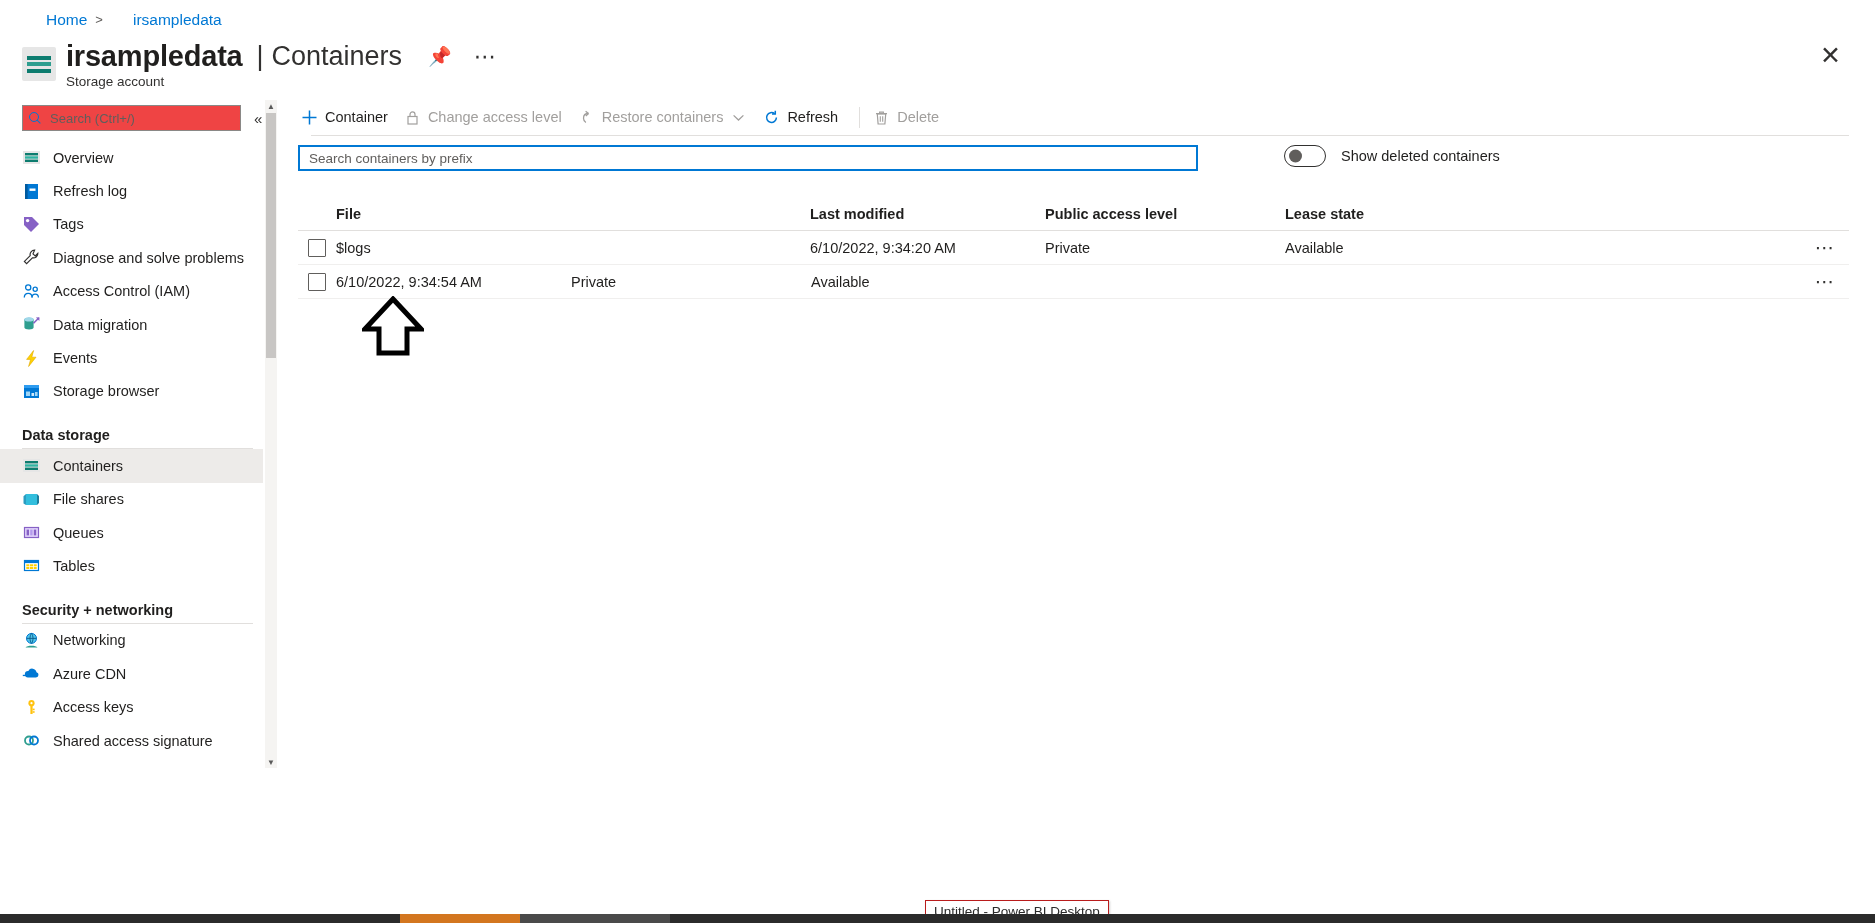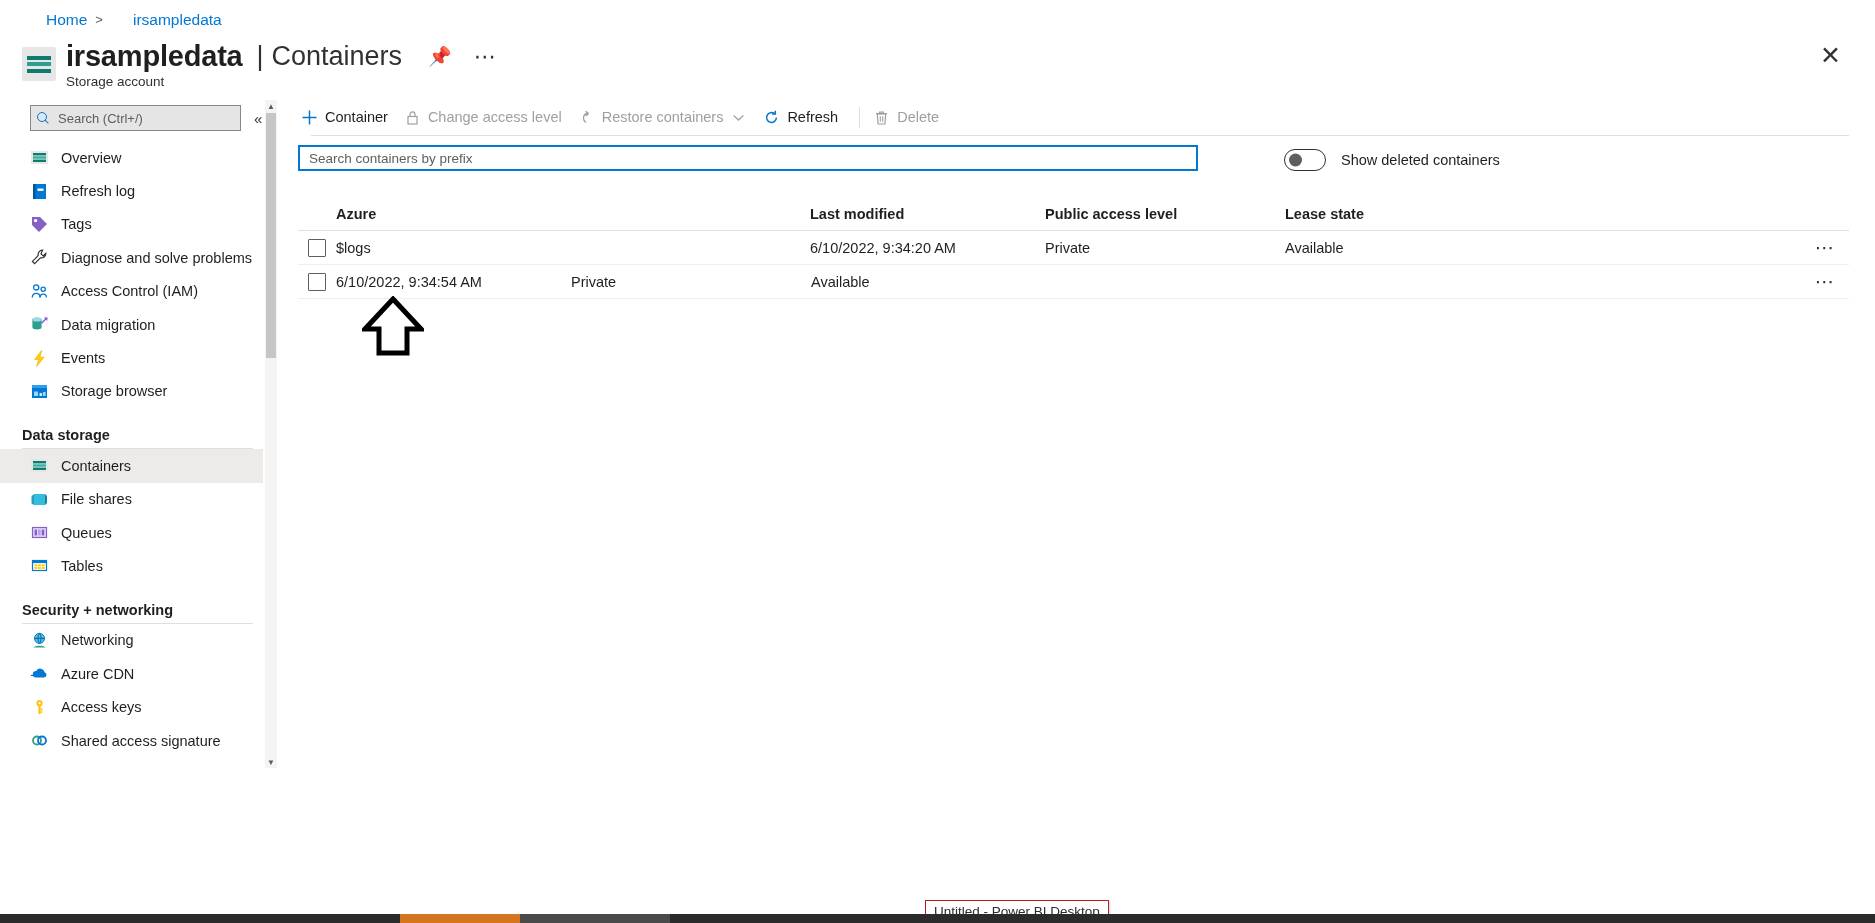--- a/index.html
+++ b/index.html
@@ -53,22 +53,22 @@
     font-family: inherit;
   }
 
   
   .leftnav {
     position: absolute; left: 0; top: 100px; width: 263px; height: 668px;
     background: #fff; overflow: hidden;
   }
   .nav-search-wrap { padding: 5px 22px 0 22px; display: flex; align-items: center; gap: 8px; }
   .nav-search {
-    flex: 1; height: 26px; border: 1px solid #8a8886; background: #e5e5e5;
-    display: flex; align-items: center; padding: 0 6px; gap: 7px; margin-left: 8px;
+    flex: 1; height: 26px; border: 1px solid #8a8886; background: #ef4444;
+    display: flex; align-items: center; padding: 0 6px; gap: 7px;
   }
   .nav-search .mag { width: 12px; height: 12px; position: relative; flex: 0 0 auto; }
   .nav-search .mag::before {
     content: ""; position: absolute; width: 8px; height: 8px;
     border: 1.3px solid #0078d4; border-radius: 50%; left: 0; top: 0;
   }
   .nav-search .mag::after {
     content: ""; position: absolute; width: 5px; height: 1.3px; background: #0078d4;
     transform: rotate(45deg); left: 7px; top: 9px;
   }
@@ -79,21 +79,21 @@
   .nav-search input::placeholder { color: #605e5c; }
   .collapse-btn {
     position: absolute; left: 252px; top: 8px;
     font-size: 15px; color: #323130; background: none; border: none;
     cursor: pointer; padding: 2px; font-family: inherit;
   }
 
   .nav-list { margin-top: 10px; }
   .nav-item {
     height: 33.4px; display: flex; align-items: center; gap: 12px;
-    padding-left: 30px; padding-right: 10px; cursor: pointer;
+    padding-left: 22px; padding-right: 10px; cursor: pointer;
     font-size: 14.5px; color: #201f1e;
   }
   .nav-item.selected { background: #edebe9; }
   .nav-group {
     font-size: 14.5px; font-weight: bold; color: #201f1e;
     padding-left: 22px; margin-top: 19px; margin-bottom: 5px;
   }
   .nav-rule { height: 1px; background: #e1dfdd; margin: 0 10px 0 22px; }
   .nav-ico { width: 19px; height: 19px; flex: 0 0 19px; position: relative; }
 
@@ -124,21 +124,21 @@
     font-family: "Liberation Sans", sans-serif; white-space: nowrap;
   }
   .cmd.disabled { color: #a19f9d; cursor: default; }
   .cmd-ico { width: 17px; height: 17px; position: relative; flex: 0 0 17px; }
   .cmd-sep { width: 1px; height: 21px; background: #e1dfdd; margin: 0 9px; }
   .cmdbar-rule { position: absolute; left: 311px; top: 135px; right: 26px; height: 1px; background: #e1dfdd; }
 
   
   .filter-row {
     position: absolute; left: 298px; top: 145px; right: 26px; height: 26px;
-    display: flex; align-items: flex-end;
+    display: flex; align-items: flex-start;
   }
   .prefix-search {
     width: 900px; height: 26px; border: 2px solid #0078d4; background: #fff;
     display: flex; align-items: center; padding: 0 7px;
   }
   .prefix-search input {
     border: none; outline: none; width: 100%; font-size: 13.5px;
     font-family: "Liberation Sans", sans-serif; color: #323130; background: transparent;
   }
   .prefix-search input::placeholder { color: #605e5c; }
@@ -436,21 +436,21 @@
       <div class="toggle">
         <span class="knob"></span>
       </div>
       <span class="toggle-label">Show deleted containers</span>
     </div>
   </div>
 
   <div class="table">
     <div class="thead">
       <div class="c-check"></div>
-      <div class="c-name">Azure</div>
+      <div class="c-name">File</div>
       <div class="c-mod">Last modified</div>
       <div class="c-pub">Public access level</div>
       <div class="c-lease">Lease state</div>
       <div class="c-more"></div>
     </div>
     <div id="tbody-root">
         <div class="trow">
           <div class="c-check">
             <div class="cbox"></div>
           </div>

